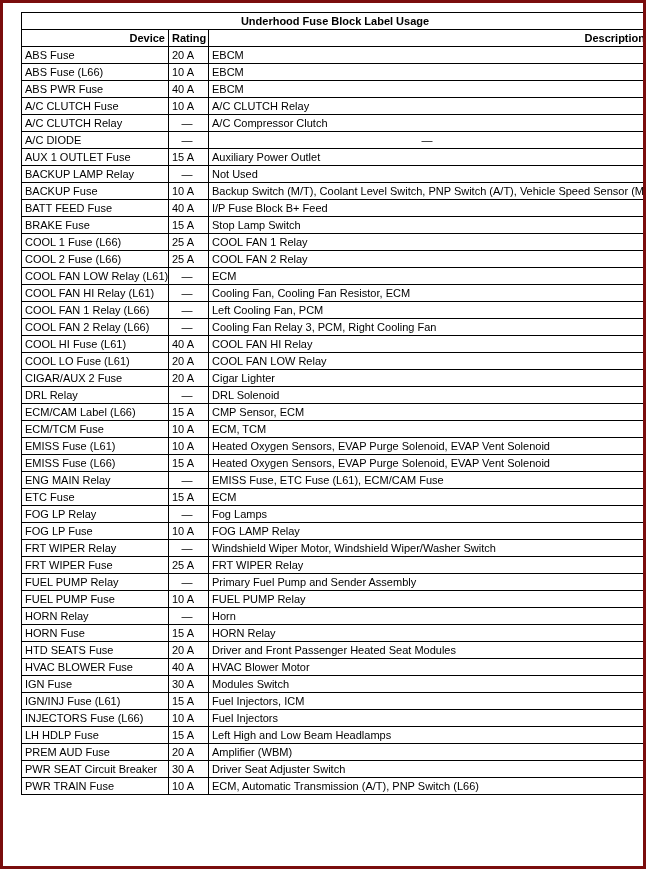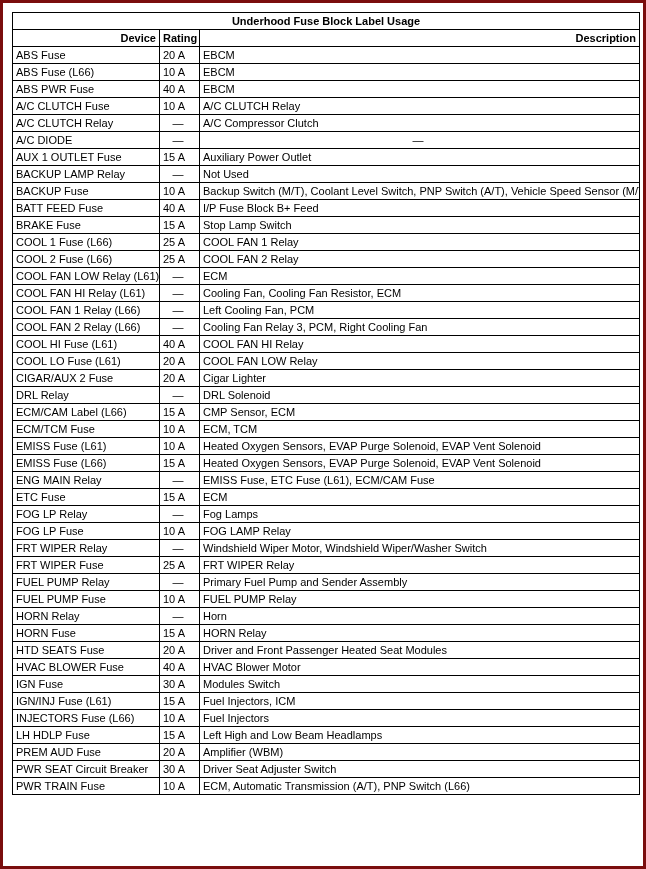--- a/index.html
+++ b/index.html
@@ -6,21 +6,21 @@
     margin: 0;
     padding: 0;
     background: #ffffff;
     font-family: "Liberation Sans", sans-serif;
   }
   .page {
     box-sizing: border-box;
     width: 646px;
     height: 869px;
     border: 3px solid #7a0d0d;
-    padding: 9px 9px;
+    padding: 9px 18px;
     background: #ffffff;
     overflow: hidden;
   }
   table.fuse-table {
     border-collapse: collapse;
     width: 627px;
     table-layout: fixed;
   }
   table.fuse-table th,
   table.fuse-table td {

